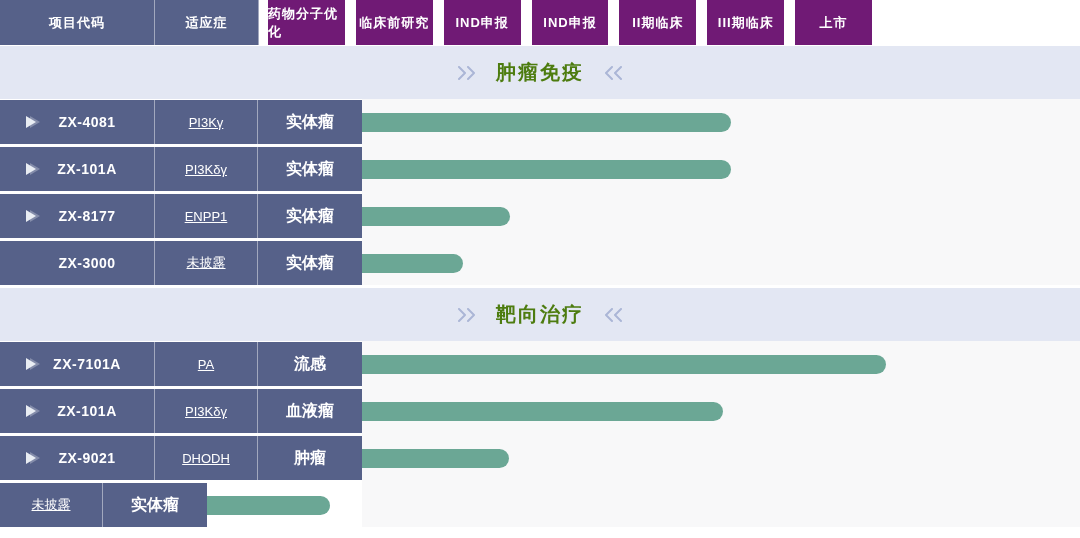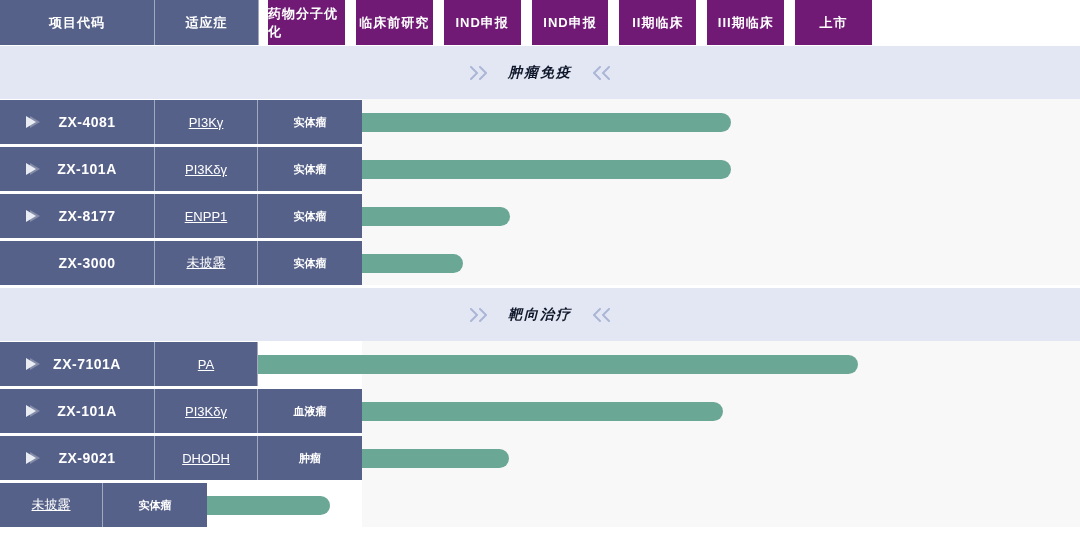--- a/index.html
+++ b/index.html
@@ -13,33 +13,33 @@
            color:#ffffff; font-size:13px; font-weight:bold; letter-spacing:1px; }
   .hcell.dark  { background:#566189; border-right:1px solid rgba(255,255,255,0.45); }
   .hcell.dark:nth-child(3){ border-right:none;text-align:right; }
   .hcell.light { background:#701a75; border-right:2px solid #ffffff; flex:1;margin-left:9px; }
   .hcell.light:last-child { border-right:none; }
   .w-code{ width:155px; } .w-target{ width:103px; } .w-ind{ width:104px; }
 
   
   .banner { height:53px; margin-top:1px; background:#E3E7F3;
             display:flex; align-items:center; justify-content:center; gap:16px; }
-  .banner-title { font-size:14px; font-weight:bold; color:#0f172a; letter-spacing:2px;font-style:italic; }
+  .banner-title { font-size:20px; font-weight:bold; color:#4d7c0f; letter-spacing:2px; }
   .chev { display:block; }
 
   
   .rows-block { padding-top:1px;
      background:linear-gradient(90deg,#ffffff 362px,#F8F8F9 362px); }
   .prow { display:flex; height:44px; margin-bottom:3px; }
   .cell { display:flex; align-items:center; justify-content:center;
           background:#566189; color:#ffffff;
           border-right:1px solid rgba(255,255,255,0.45); position:relative; }
   .cell.code-cell { width:155px; font-size:14px; font-weight:bold; letter-spacing:0.5px; padding-left:20px; }
   .cell.target-cell { width:103px; font-size:13px;text-decoration:underline; }
-  .cell.ind-cell { width:104px; font-size:11px; font-weight:bold; border-right:none; }
+  .cell.ind-cell { width:104px; font-size:16px; font-weight:bold; border-right:none; }
 
   .tri { width:14px; height:12px; position:absolute; left:26px; top:50%;
          transform:translateY(-50%); }
   .tri::before { content:""; position:absolute; left:0; top:0;
          border-left:10px solid rgba(240,243,248,0.95);
          border-top:6px solid transparent; border-bottom:6px solid transparent; }
   .tri::after  { content:""; position:absolute; left:4px; top:0;
          border-left:10px solid rgba(240,243,248,0.30);
          border-top:6px solid transparent; border-bottom:6px solid transparent; }
 
@@ -154,20 +154,23 @@
   <div class="rows-block">
 
     <div class="prow">
       <div class="cell code-cell">
         <span class="tri"></span>
         <span>ZX-7101A</span>
       </div>
       <div class="cell target-cell">
           <span>PA</span>
         </div>
+      <div class="cell ind-cell">
+          <span>流感</span>
+        </div>
       <div class="track">
         <div class="bar" style="width: 73%;"></div>
       </div>
     </div>
 
     <div class="prow">
       <div class="cell code-cell">
         <span class="tri"></span>
         <span>ZX-101A</span>
       </div>

